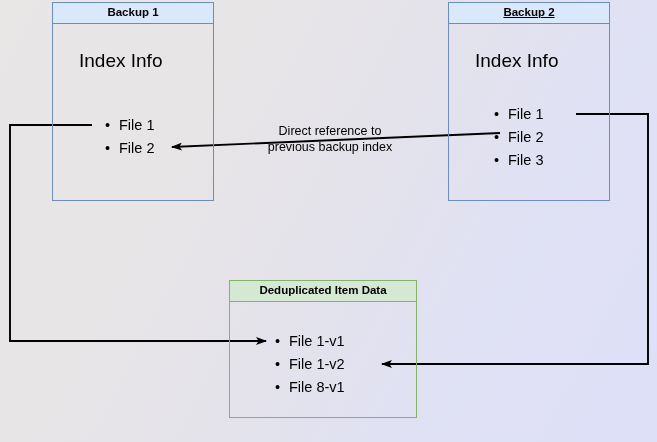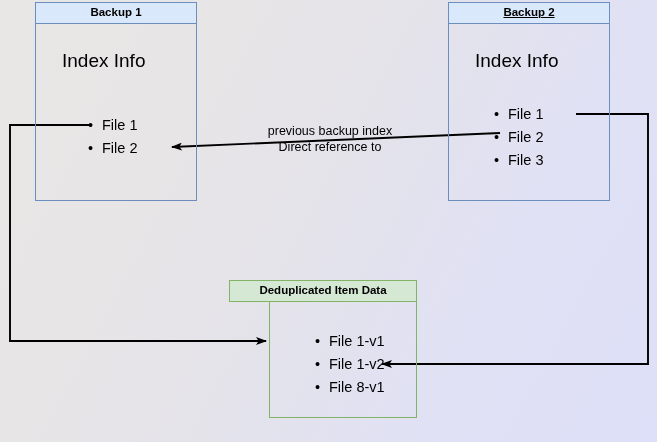--- a/index.html
+++ b/index.html
@@ -66,21 +66,20 @@
 
   
   .box.green .hdr {
     background: #d5e8d4;
     border: 1.4px solid #82b366;
   }
   .box.green .body {
     background: transparent;
     border: 1.4px solid #82b366;
     border-top: none;
-    margin-left: 40px;
   }
 
   .index-label {
     position: absolute;
     left: 26px;
     top: 26px;
     font-size: 19px;
     color: #000;
     white-space: nowrap;
   }
@@ -129,21 +128,21 @@
       </marker>
     </defs>
 
     <path d="M 92 125 L 10 125 L 10 341 L 266 341" fill="none" stroke="#000000" stroke-width="1.9" marker-end="url(#arrowhead)"></path>
 
     <path d="M 576 114 L 648 114 L 648 364 L 382 364" fill="none" stroke="#000000" stroke-width="1.9" marker-end="url(#arrowhead)"></path>
 
     <path d="M 500 133 L 172 147" fill="none" stroke="#000000" stroke-width="1.9" marker-end="url(#arrowhead)"></path>
   </svg>
 
-  <div class="box blue" style="left:35px; top:2px; width:162px; height:199px;">
+  <div class="box blue" style="left:52px; top:2px; width:162px; height:199px;">
     <div class="hdr">Backup 1</div>
     <div class="body">
       <div class="index-label">Index Info</div>
       <ul class="items" style="left:52px; top:90px;">
         <li>File 1</li>
         <li>File 2</li>
       </ul>
     </div>
   </div>
 
@@ -164,17 +163,17 @@
     <div class="body">
       <ul class="items" style="left:45px; top:28px;">
         <li>File 1-v1</li>
         <li>File 1-v2</li>
         <li>File 8-v1</li>
       </ul>
     </div>
   </div>
 
   <div class="edge-label" style="left:245px; top:123px; width:170px;">
+    <div>Direct reference to</div>
     <div>previous backup index</div>
-    <div>Direct reference to</div>
   </div>
 
 </div>
 
 </body></html>

